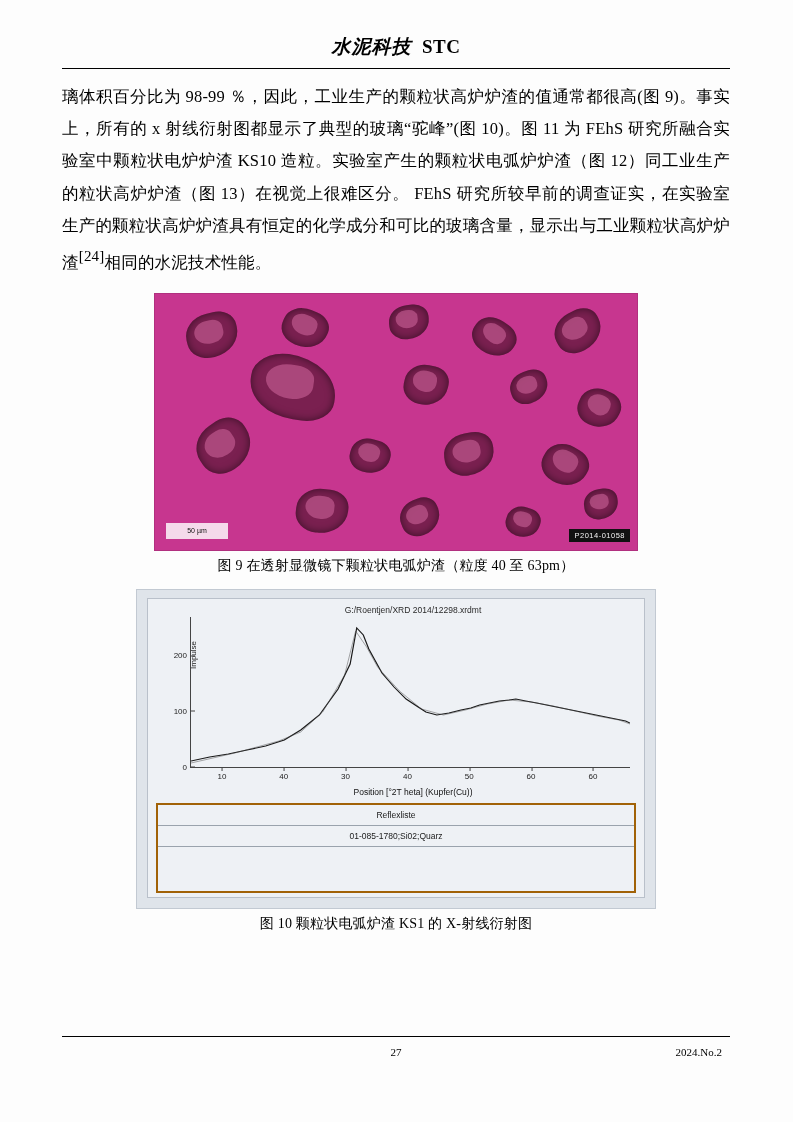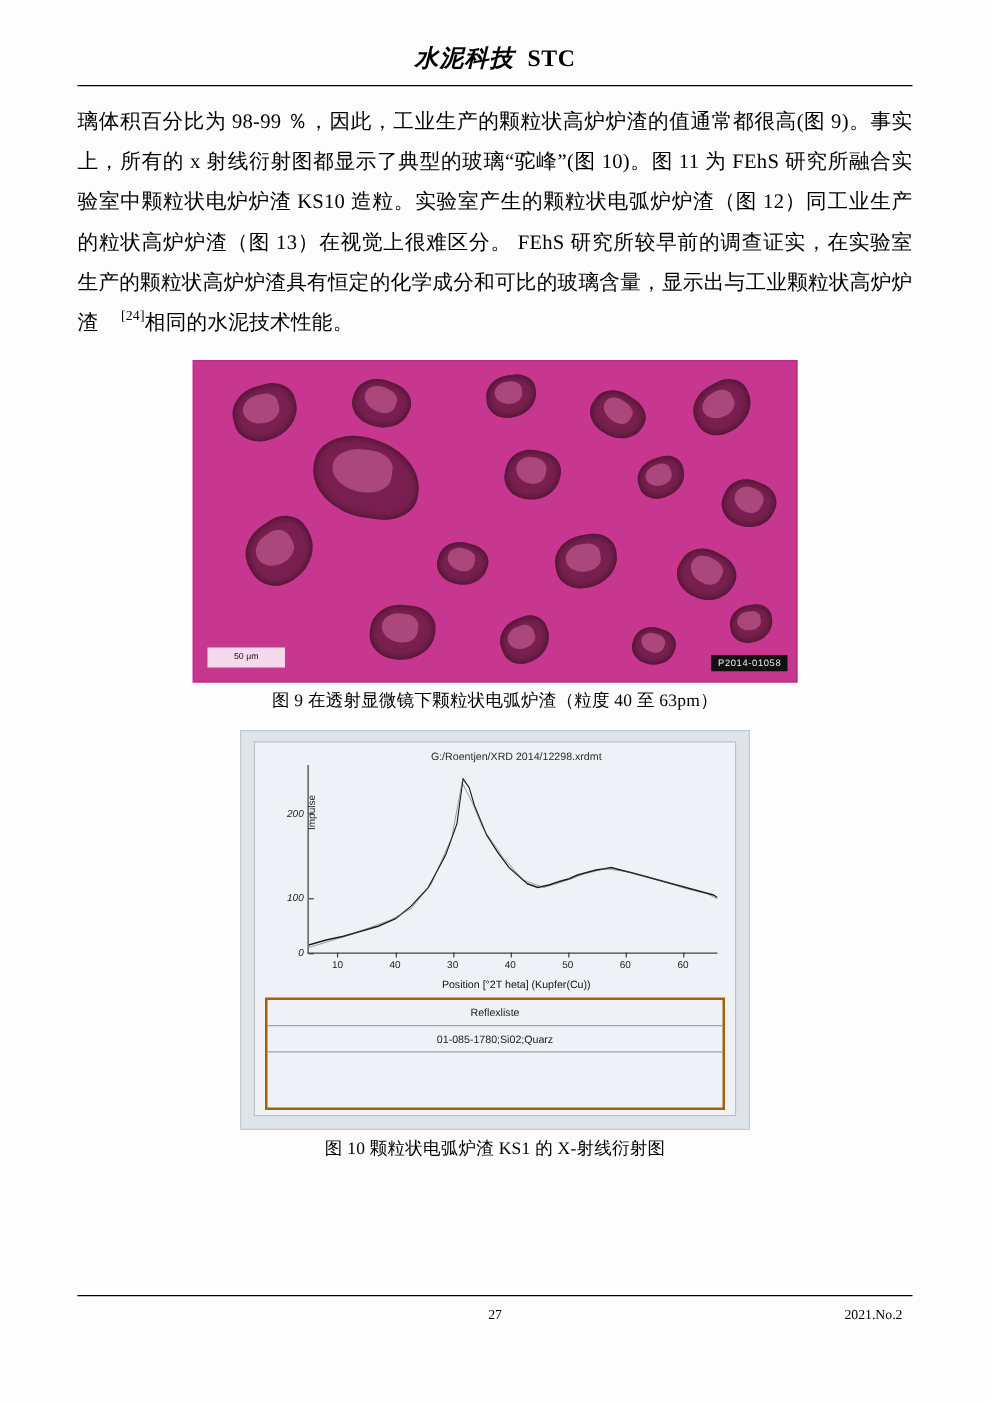--- a/index.html
+++ b/index.html
@@ -54,23 +54,22 @@
     line-height: 1.95;
     text-align: justify;
     text-justify: inter-ideograph;
     letter-spacing: 0.2px;
   }
   .body-text p {
     margin: 0;
     text-indent: 0;
   }
   sup {
-    font-size: 11px;
+    font-size: 15px;
     vertical-align: super;
-    margin-left: 18px;
   }
 
   
   .figure-block {
     margin-top: 14px;
     text-align: center;
   }
   .figure-caption {
     font-size: 14px;
     margin-top: 6px;
@@ -126,21 +125,21 @@
     background: #111;
     color: #f2f2f2;
     font-family: "Liberation Sans", sans-serif;
     font-size: 7.5px;
     padding: 2px 5px;
     letter-spacing: 0.5px;
   }
 
   
   .xrd-wrap {
-    width: 408px;
+    width: 520px;
     margin: 0 auto;
     background: #dfe4ea;
     border: 1px solid #c2c9d2;
     padding: 8px 10px 10px 10px;
     box-sizing: border-box;
   }
   .xrd-panel {
     background: #eef1f5;
     border: 1px solid #b9c0ca;
     padding: 6px 8px 4px 8px;
@@ -174,21 +173,20 @@
     white-space: nowrap;
   }
   .ytick {
     position: absolute;
     right: 100%;
     transform: translateY(-50%);
     padding-right: 4px;
     font-family: "Liberation Sans", sans-serif;
     font-size: 8px;
     color: #222;
-    font-style: italic;
   }
   .ytick::after {
     content: "";
     position: absolute;
     right: -4px;
     top: 50%;
     width: 4px;
     border-top: 1px solid #444;
   }
   .xtick {
@@ -307,21 +305,21 @@
 
     <div class="figure-block">
       <div class="xrd-wrap">
         <div class="xrd-panel">
           <div class="xrd-filepath">G:/Roentjen/XRD 2014/12298.xrdmt</div>
 
           <div class="plot-area">
             <div class="ylabel">Impulse</div>
 
             <div class="ytick" style="top:100%;">0</div>
-            <div class="ytick" style="top:62.96%;margin-top:12px;">100</div>
+            <div class="ytick" style="top:62.96%;">100</div>
             <div class="ytick" style="top:25.93%;">200</div>
 
             <div class="xtick" style="left:7.04%;text-align:center;">10</div>
             <div class="xtick" style="left:21.13%;">40</div>
             <div class="xtick" style="left:35.21%;">30</div>
             <div class="xtick" style="left:49.30%;">40</div>
             <div class="xtick" style="left:63.38%;">50</div>
             <div class="xtick" style="left:77.46%;">60</div>
             <div class="xtick" style="left:91.55%;">60</div>
 
@@ -349,16 +347,16 @@
         </div>
       </div>
       <div class="figure-caption">图 10  颗粒状电弧炉渣 KS1 的 X-射线衍射图</div>
     </div>
 
   </div>
 
   <div class="footer-rule"></div>
   <div class="footer">
     <span class="pageno">27</span>
-    <span class="issue">2021.No.2</span>
+    <span class="issue">2024.No.2</span>
   </div>
 
 </div>
 
 </body></html>

